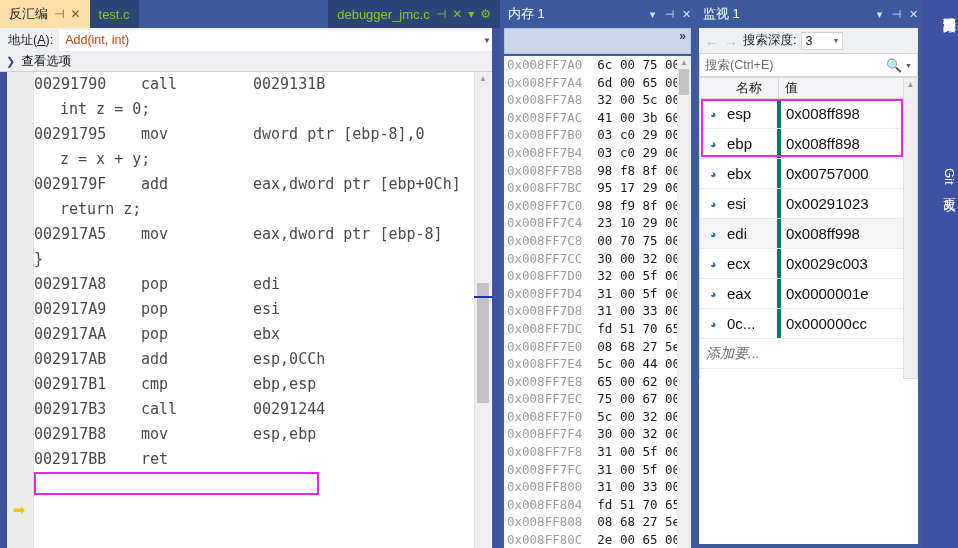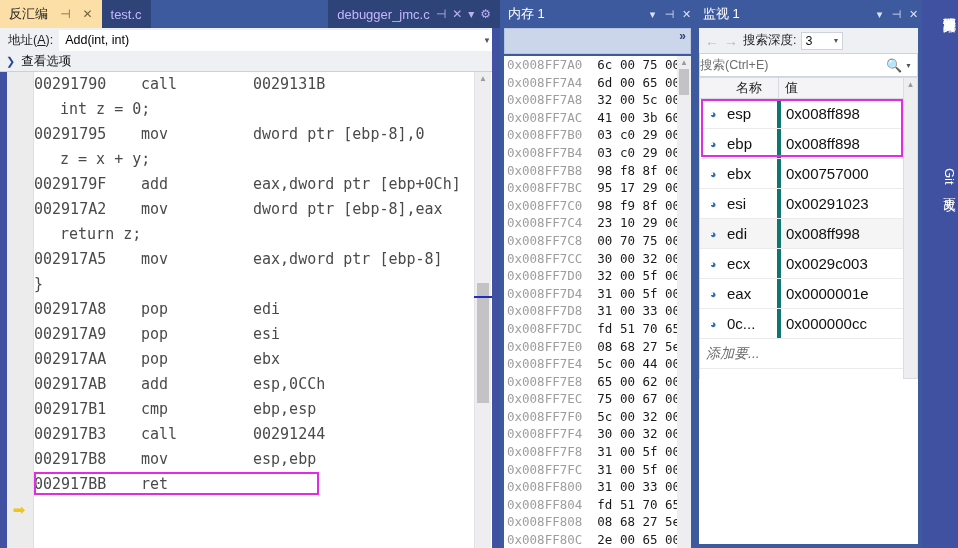--- a/index.html
+++ b/index.html
@@ -15,39 +15,39 @@
   
   .tabstrip{
     position:absolute;height:28px;background:#3d5a9e;
     display:flex;align-items:stretch;
   }
   .tab{
     display:flex;align-items:center;gap:6px;
     padding:0 9px;color:#ffffff;font-size:13px;
     background:#3d5a9e;cursor:default;
   }
-  .tab.active-doc{background:#fbdfa7;color:#1f1f1f;gap:12px;}
+  .tab.active-doc{background:#fbdfa7;color:#1f1f1f;}
   .tab.active-doc .tabicon{color:#6a5a3a;}
-  .tab.sel{background:#2e4479;color:#c4b5fd;}
+  .tab.sel{background:#2e4479;color:#84cc16;}
   .tabicon{font-size:12px;opacity:.95;}
 
   
   #disasm{position:absolute;left:0;top:28px;width:500px;height:520px;background:#f4f4f6;}
   .addrbar{
     position:absolute;left:0;top:0;width:500px;height:24px;
     background:#eef0f4;border-bottom:4px solid #a16207;
     display:flex;align-items:center;
   }
   .addrlabel{padding:0 6px 0 8px;color:#1f1f1f;font-size:12.5px;white-space:nowrap;}
   .addrlabel u{text-decoration:underline;}
   .addrcombo{
     flex:1;height:19px;margin-right:4px;background:#ffffff;border:1px solid #ffffff;
     display:flex;align-items:center;position:relative;
   }
-  .addrcombo .val{padding-left:5px;color:#000000;font-size:12.5px;}
+  .addrcombo .val{padding-left:5px;color:#c2410c;font-size:12.5px;}
   .addrcombo .arrow{position:absolute;right:4px;color:#555;font-size:8px;}
   .viewopt{
     position:absolute;left:0;top:24px;width:500px;height:20px;
     background:#eef0f4;border-bottom:1px solid #ccd0da;
     display:flex;align-items:center;gap:6px;padding-left:6px;box-sizing:border-box;
   }
   .chev{color:#2b4d8e;font-size:11px;}
   .viewopt .txt{color:#111;font-size:12.5px;}
 
   #codearea{
@@ -105,21 +105,21 @@
   }
   .w-toolbar .nav{color:#b4b8c0;font-size:14px;}
   .w-toolbar .lbl{color:#1f1f1f;font-size:12.5px;}
   .depthbox{width:42px;height:18px;background:#ffffff;border:1px solid #cfd3dd;display:flex;align-items:center;justify-content:space-between;padding:0 3px;box-sizing:border-box;}
   .depthbox .v{color:#111;font-size:12.5px;}
   .depthbox .c{color:#555;font-size:7px;}
   .w-search{
     position:absolute;left:4px;top:53px;width:219px;height:24px;background:#ffffff;
     border:1px solid #cfd3dd;box-sizing:border-box;display:flex;align-items:center;
   }
-  .w-search .ph{flex:1;color:#6d6d6d;font-size:12.5px;}
+  .w-search .ph{flex:1;padding-left:5px;color:#6d6d6d;font-size:12.5px;}
   .w-search .mag{color:#1f1f1f;font-size:13px;padding-right:3px;}
   .w-search .dd{color:#555;font-size:7px;padding-right:5px;}
   .w-header{
     position:absolute;left:4px;top:77px;width:219px;height:22px;background:#f4f4f6;
     border:1px solid #d8dae0;box-sizing:border-box;display:flex;align-items:center;
     font-size:13px;color:#1f1f1f;
   }
   .w-header .c1{width:78px;padding-left:36px;box-sizing:border-box;}
   .w-header .c2{flex:1;padding-left:6px;border-left:1px solid #d8dae0;height:100%;line-height:20px;}
   #watchrows{position:absolute;left:4px;top:99px;width:204px;height:280px;background:#ffffff;border-left:1px solid #d8dae0;box-sizing:border-box;}
@@ -189,21 +189,20 @@
 
     <div id="codearea">
       <div id="gutterbar"></div>
       <div id="gutter"></div>
       <div id="codelines">
           <div class="cl"><span class="a">00291790</span><span class="m">call</span><span class="o">0029131B</span></div>
           <div class="cl src"><span>int z = 0;</span></div>
           <div class="cl"><span class="a">00291795</span><span class="m">mov</span><span class="o">dword ptr [ebp-8],0</span></div>
           <div class="cl src"><span>z = x + y;</span></div>
           <div class="cl"><span class="a">0029179F</span><span class="m">add</span><span class="o">eax,dword ptr [ebp+0Ch]</span></div>
-          <div class="cl"><span class="a">002917A2</span><span class="m">mov</span><span class="o">dword ptr [ebp-8],eax</span></div>
           <div class="cl src"><span>return z;</span></div>
           <div class="cl"><span class="a">002917A5</span><span class="m">mov</span><span class="o">eax,dword ptr [ebp-8]</span></div>
           <div class="cl src" style="padding-left: 0px;"><span>}</span></div>
           <div class="cl"><span class="a">002917A8</span><span class="m">pop</span><span class="o">edi</span></div>
           <div class="cl"><span class="a">002917A9</span><span class="m">pop</span><span class="o">esi</span></div>
           <div class="cl"><span class="a">002917AA</span><span class="m">pop</span><span class="o">ebx</span></div>
           <div class="cl"><span class="a">002917AB</span><span class="m">add</span><span class="o">esp,0CCh</span></div>
           <div class="cl"><span class="a">002917B1</span><span class="m">cmp</span><span class="o">ebp,esp</span></div>
           <div class="cl"><span class="a">002917B3</span><span class="m">call</span><span class="o">00291244</span></div>
           <div class="cl"><span class="a">002917B8</span><span class="m">mov</span><span class="o">esp,ebp</span></div>

